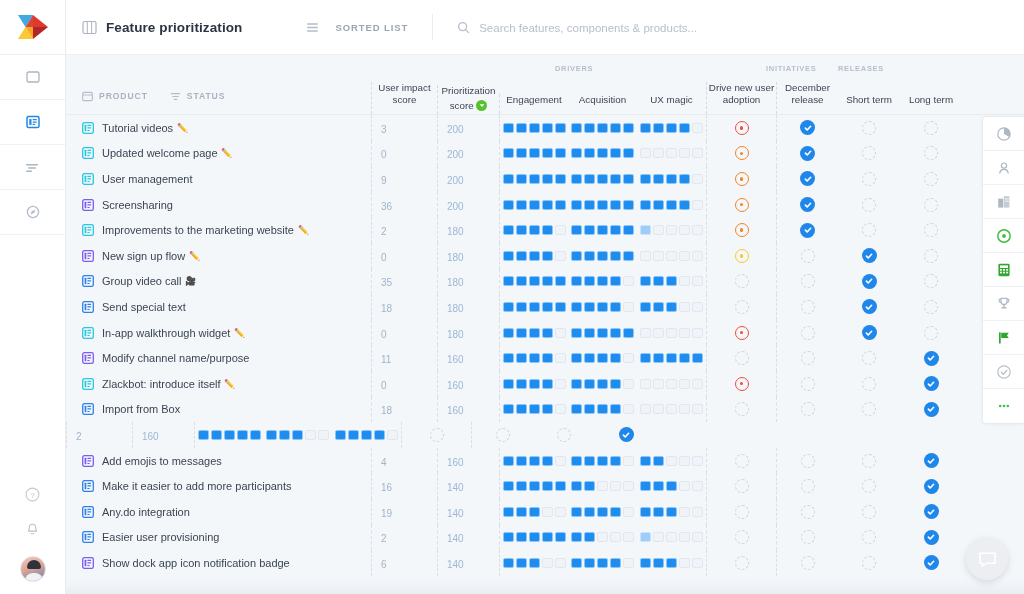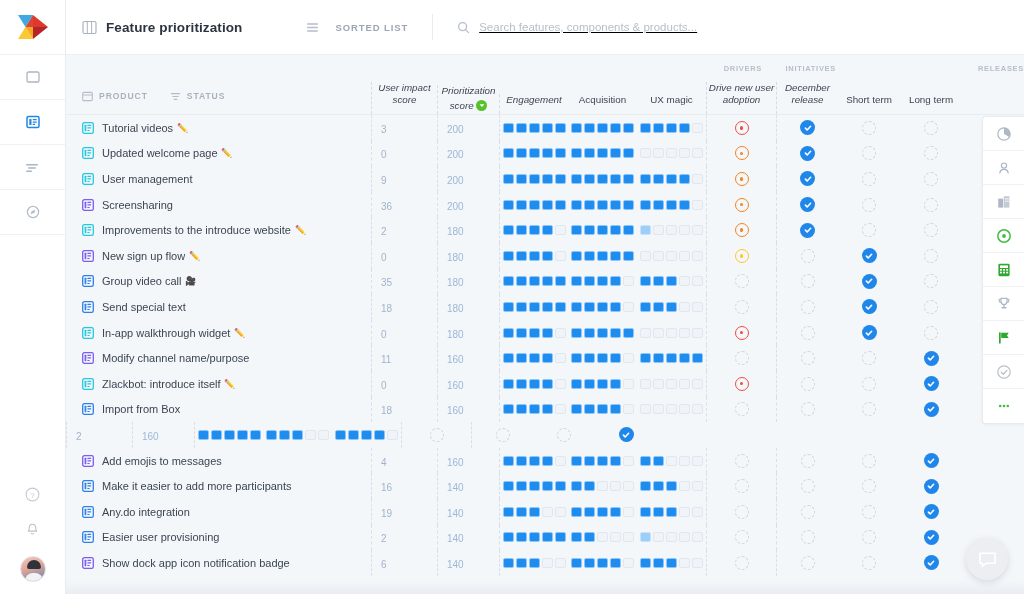--- a/index.html
+++ b/index.html
@@ -82,49 +82,49 @@
   .doc-icon { width: 15px; height: 15px; margin-right: 9px; }
   .topbar-title { font-size: 13.5px; font-weight: bold; color: #2c3442; letter-spacing: .1px; }
   .sorted-list {
     display: flex; align-items: center; margin-left: 64px; cursor: pointer;
   }
   .sorted-list .lbl {
     font-size: 9.5px; font-weight: bold; letter-spacing: .9px;
     color: #9aa6b5; margin-left: 16px;
   }
   .vdiv { width: 1px; height: 26px; background: #e9edf2; margin-left: 24px; }
-  .searchbox { display: flex; align-items: flex-start; margin-left: 24px; flex: 1 1 auto; cursor: text; text-decoration: underline; }
+  .searchbox { display: flex; align-items: flex-end; margin-left: 24px; flex: 1 1 auto; cursor: text; }
   .searchbox input {
     border: none; outline: none; background: transparent;
     font-family: "Liberation Sans", sans-serif;
     font-size: 11.5px; color: #9aa6b5; margin-left: 9px; width: 330px;
   }
   .searchbox input::placeholder { color: #b6bfca; }
 
   
   .thead {
     flex: 0 0 60px; height: 60px;
     background: #f4f7fa;
     display: flex; align-items: flex-end;
     position: relative;
     border-bottom: 1px solid #e7ecf1;
   }
   .group-label {
     position: absolute; top: 9px;
     font-size: 7.5px; font-weight: bold; letter-spacing: .7px; color: #b4bfcb;
-    text-align: right;
+    text-align: left;
   }
   .th {
     font-size: 9.8px; color: #3d4655; text-align: center; line-height: 12px;
     padding-bottom: 8px; position: relative; flex: 0 0 auto;
   }
   .th.left { text-align: left; display: flex; align-items: center; padding-left: 16px; padding-bottom: 12px; }
   .th-chip { display: flex; align-items: center; margin-right: 22px; cursor: pointer; }
   .th-chip .t { font-size: 8.6px; font-weight: bold; letter-spacing: .9px; color: #a8b3c0; margin-left: 6px; }
-  .dashed-l { border-left: 1px dashed #d3dbe4; font-style: italic; }
+  .dashed-l { border-left: 1px dashed #d3dbe4; }
   .sortbadge {
     width: 11px; height: 11px; border-radius: 50%; background: #57c22d;
     display: inline-flex; align-items: center; justify-content: center;
     margin: 3px auto 0 auto;
   }
 
   
   .tbody { flex: 1 1 auto; background: #f4f7fa; overflow: hidden; position: relative; }
   .row {
     display: flex; align-items: center; height: 25.6px;
@@ -597,21 +597,21 @@
         </div>
         <div class="row">
           <div class="cell c-name">
             <svg class="feat-icon" viewBox="0 0 12 12">
               <rect x=".7" y=".7" width="10.6" height="10.6" rx="1.6" fill="none" stroke="#25c8e0" stroke-width="1.3"></rect>
               <rect x="2.6" y="2.8" width="1.7" height="6.4" rx=".4" fill="#25c8e0"></rect>
               <rect x="5.3" y="2.8" width="3.9" height="1.2" rx=".4" fill="#25c8e0"></rect>
               <rect x="5.3" y="5.3" width="3.9" height="1.2" rx=".4" fill="#25c8e0"></rect>
               <rect x="5.3" y="7.9" width="2.4" height="1.2" rx=".4" fill="#25c8e0"></rect>
             </svg>
-            <span class="feat-name">Improvements to the introduce website</span>
+            <span class="feat-name">Improvements to the marketing website</span>
             <span class="emoji">✏️</span>
           </div>
           <div class="cell c-impact">
             <span class="score-wrap"><span class="score-num">2</span><span class="score-bar faint" style="width:5px"></span></span>
           </div>
           <div class="cell c-prio">
             <span class="score-wrap"><span class="score-num prio">180</span><span class="score-bar" style="width:42px"></span></span>
           </div>
           <div class="cell c-driver first">
             <div class="bars">

